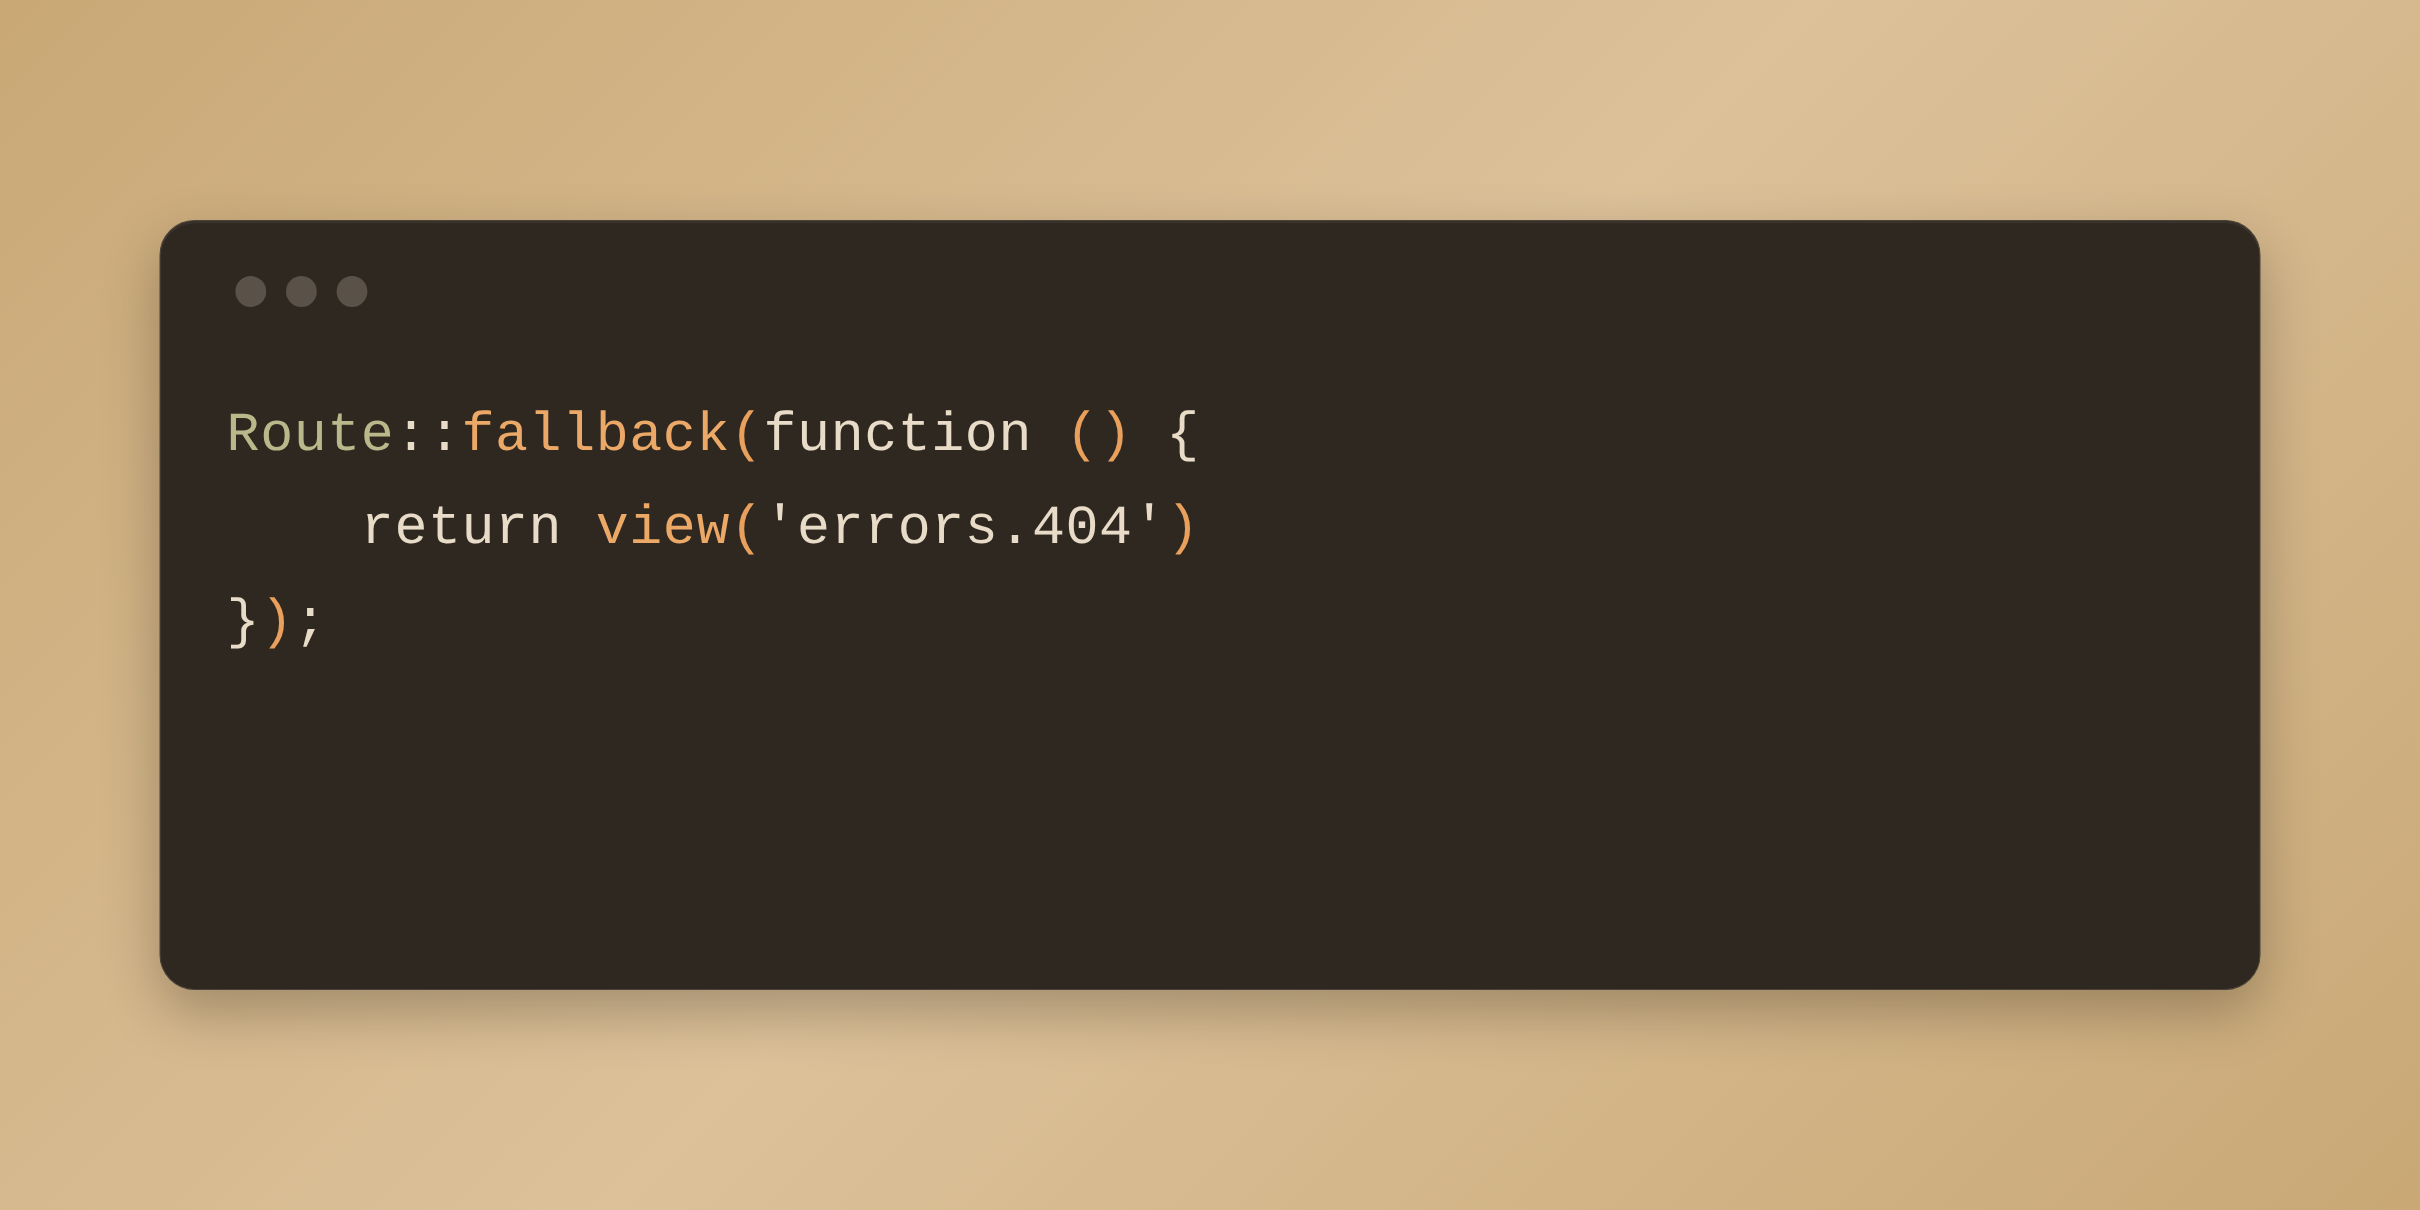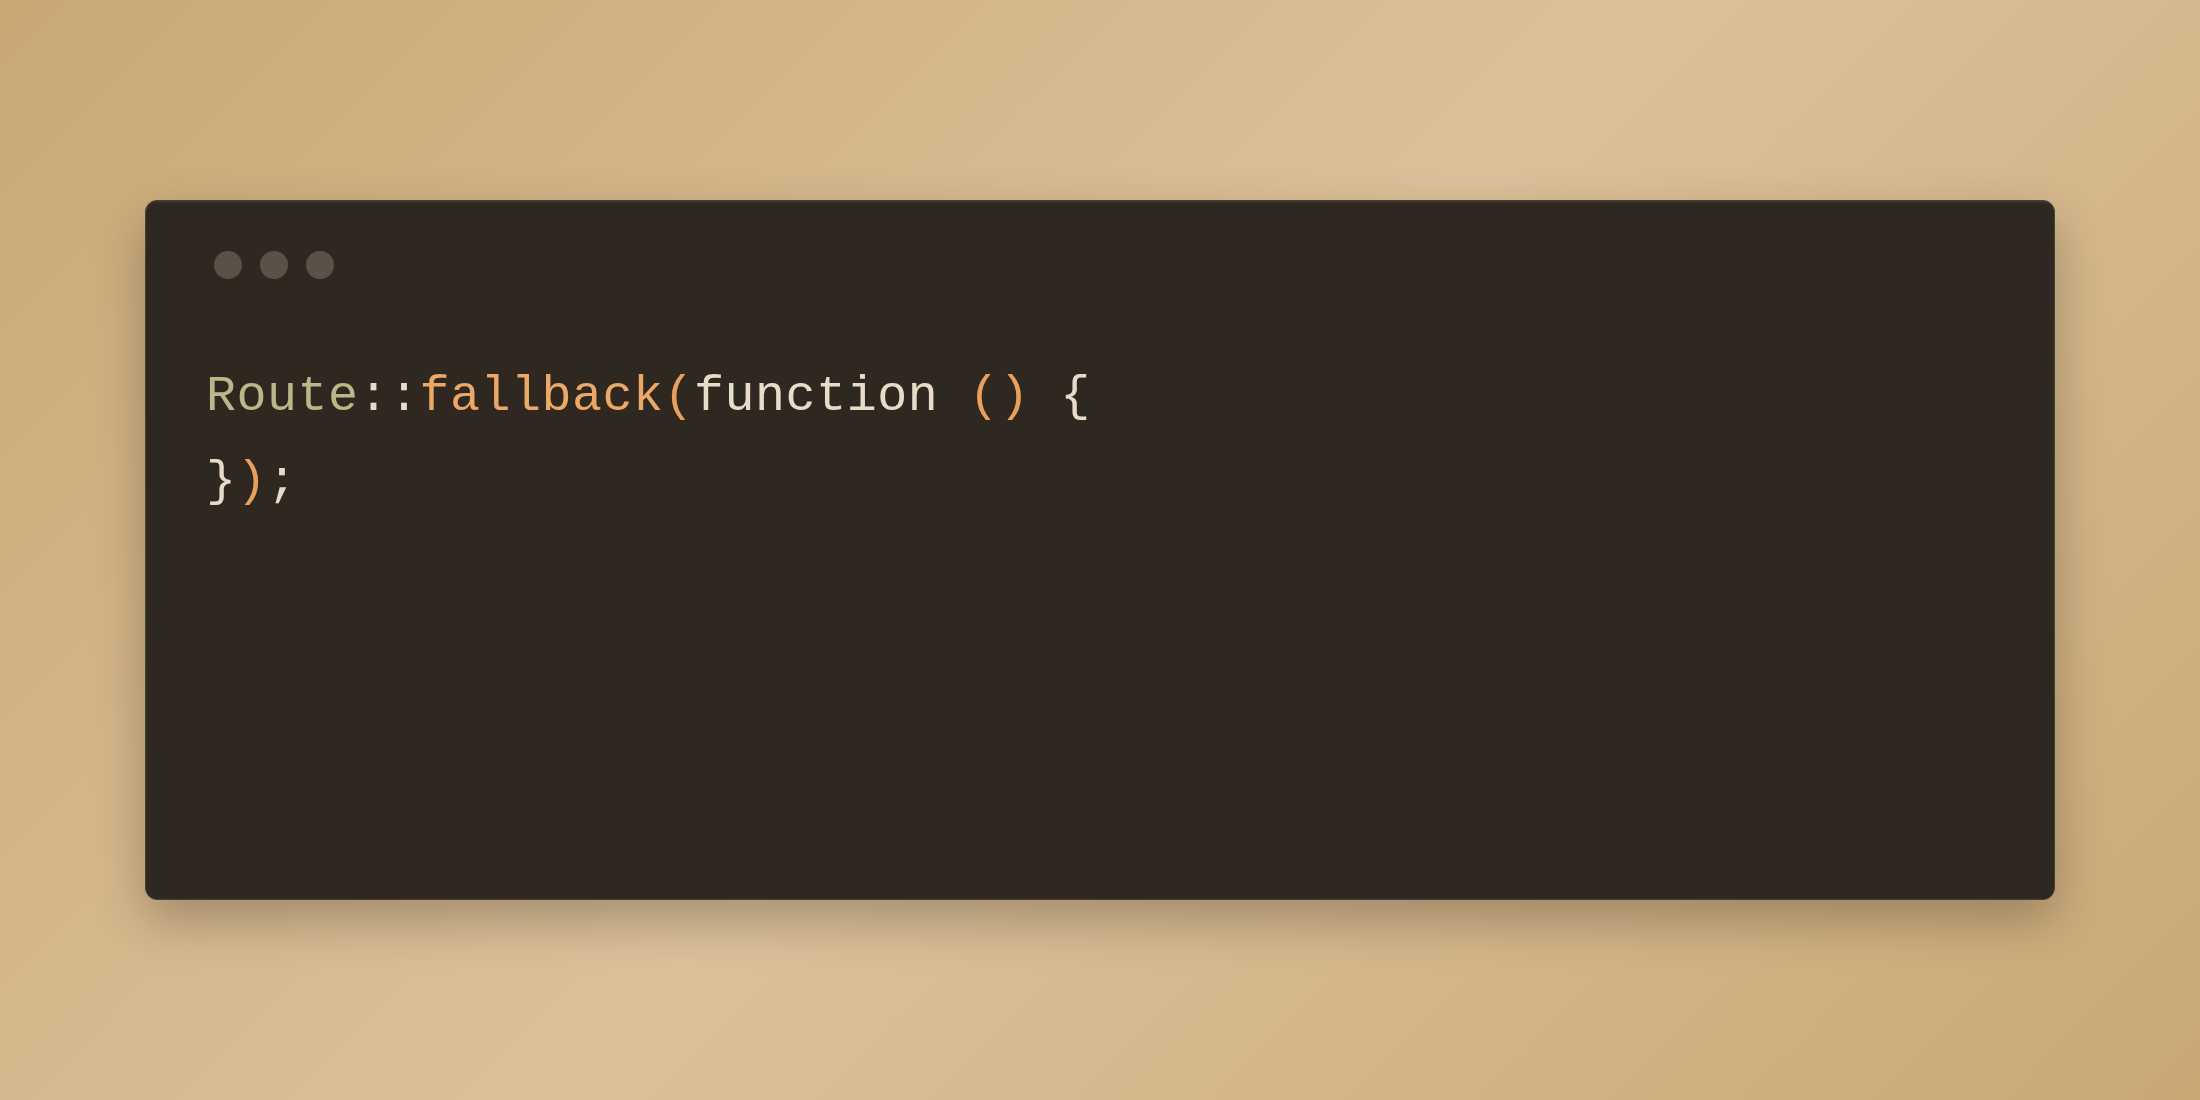--- a/index.html
+++ b/index.html
@@ -16,21 +16,21 @@
       align-items: center;
       justify-content: center;
       font-family: 'SF Mono', 'Monaco', 'Consolas', 'Courier New', monospace;
     }
     
     .code-window {
       width: 1910px;
       height: 700px;
       background: #2f2820;
       border: 1px solid #4a4238;
-      border-radius: 12px;
+      border-radius: 32px;
       box-shadow: 0 20px 50px rgba(0,0,0,0.25), 0 2px 0 rgba(255,255,255,0.05) inset;
       padding: 50px 60px;
       display: flex;
       flex-direction: column;
     }
     
     .window-controls {
       display: flex;
       gap: 18px;
       margin-bottom: 75px;
@@ -69,15 +69,16 @@
 <body>
 
 <div class="code-window">
   <div class="window-controls">
     <div class="window-dot"></div>
     <div class="window-dot"></div>
     <div class="window-dot"></div>
   </div>
   <div class="code-content" id="code-lines">
   <div class="code-line"><span class="tk-default"></span><span class="tk-class">Route</span><span class="tk-operator">::</span><span class="tk-method">fallback</span><span class="tk-paren">(</span><span class="tk-keyword">function </span><span class="tk-paren">()</span><span class="tk-default"> </span><span class="tk-brace">{</span></div>
+      <div class="code-line"><span class="tk-default">    </span><span class="tk-keyword">return </span><span class="tk-method">view</span><span class="tk-paren">(</span><span class="tk-string">'errors.404'</span><span class="tk-paren">)</span></div>
       <div class="code-line"><span class="tk-default"></span><span class="tk-brace">}</span><span class="tk-paren">)</span><span class="tk-punct">;</span></div>
     </div>
 </div>
 
 </body></html>

